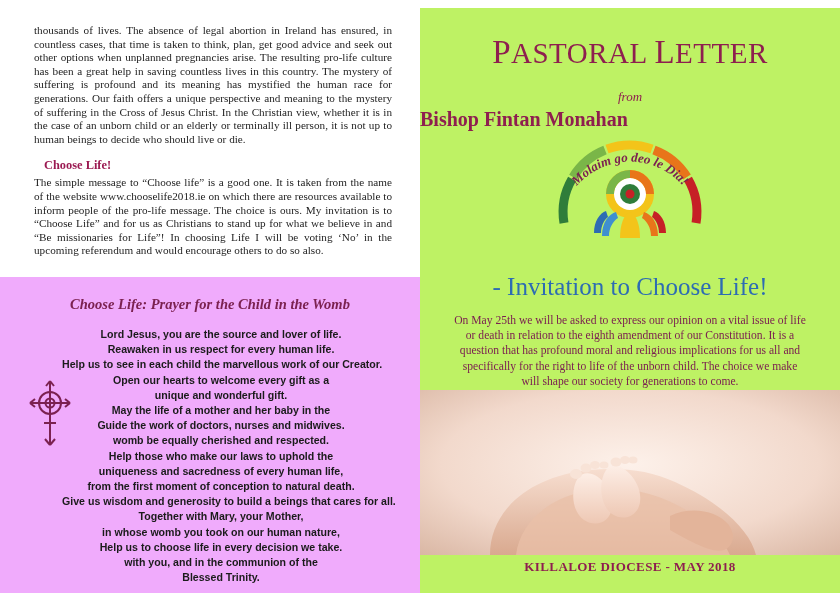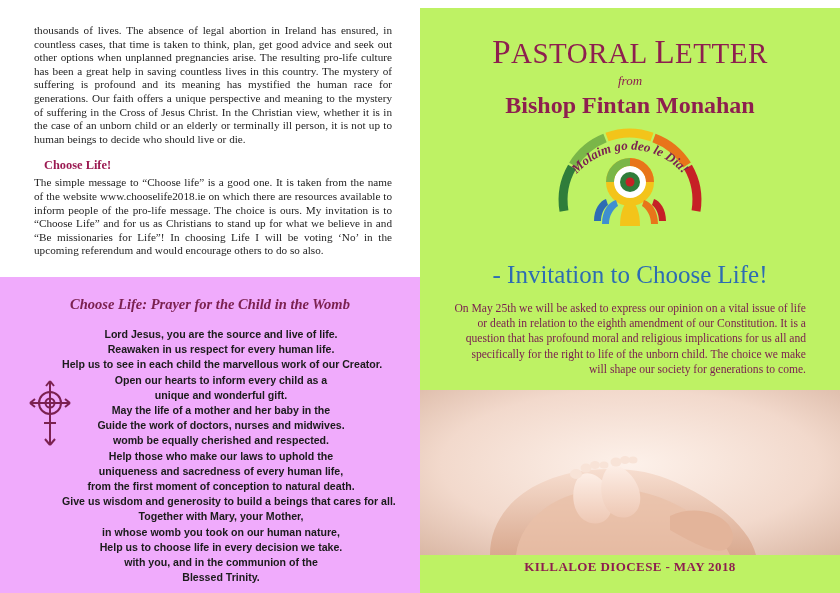--- a/index.html
+++ b/index.html
@@ -106,33 +106,33 @@
   .title-main {
     margin: 26px 0 0 0;
     text-align: center;
     font-family: "Liberation Serif", serif;
     font-size: 29px;
     letter-spacing: 0.5px;
     color: #8e1f4f;
   }
   .title-main .big { font-size: 33px; }
   .title-from {
-    margin: 2px 0 0 0;
+    margin: 18px 0 0 0;
     text-align: center;
     font-family: "Liberation Serif", serif;
     font-style: italic;
     font-size: 13px;
     color: #8e1f4f;
   }
   .title-bishop {
     margin: 3px 0 0 0;
-    text-align: center;
-    font-family: "Liberation Serif", serif;
-    font-weight: bold;
-    font-size: 24px;
+    text-align: left;
+    font-family: "Liberation Serif", serif;
+    font-weight: bold;
+    font-size: 20px;
     color: #8e1f4f;
   }
 
   .logo-wrap {
     position: relative;
     width: 420px;
     height: 112px;
     margin-top: 6px;
   }
   .logo-svg {
@@ -146,21 +146,21 @@
     margin: 24px 0 0 0;
     text-align: center;
     font-family: "Liberation Serif", serif;
     font-size: 25px;
     color: #2d6cb3;
   }
 
   .intro-text {
     margin: 12px auto 0 auto;
     width: 352px;
-    text-align: right;
+    text-align: center;
     font-family: "Liberation Serif", serif;
     font-size: 11.6px;
     line-height: 15.2px;
     color: #7b2150;
   }
 
   
   .photo {
     position: absolute;
     left: 0;
@@ -215,24 +215,24 @@
             <line x1="44" y1="26" x2="39" y2="22"></line>
             <line x1="44" y1="26" x2="39" y2="30"></line>
             <line x1="24" y1="68" x2="19" y2="62"></line>
             <line x1="24" y1="68" x2="29" y2="62"></line>
             <line x1="18" y1="46" x2="30" y2="46"></line>
           </g>
         </svg>
       </div>
 
       <div class="prayer-body">
-        <div>Lord Jesus, you are the source and live of life.</div>
+        <div>Lord Jesus, you are the source and lover of life.</div>
         <div>Reawaken in us respect for every human life.</div>
         <div>Help us to see in each child the marvellous work of our Creator.</div>
-        <div>Open our hearts to inform every child as a</div>
+        <div>Open our hearts to welcome every gift as a</div>
         <div>unique and wonderful gift.</div>
         <div>May the life of a mother and her baby in the</div>
         <div>Guide the work of doctors, nurses and midwives.</div>
         <div>womb be equally cherished and respected.</div>
         <div>Help those who make our laws to uphold the</div>
         <div>uniqueness and sacredness of every human life,</div>
         <div>from the first moment of conception to natural death.</div>
         <div>Give us wisdom and generosity to build a beings that cares for all.</div>
         <div>Together with Mary, your Mother,</div>
         <div>in whose womb you took on our human nature,</div>

